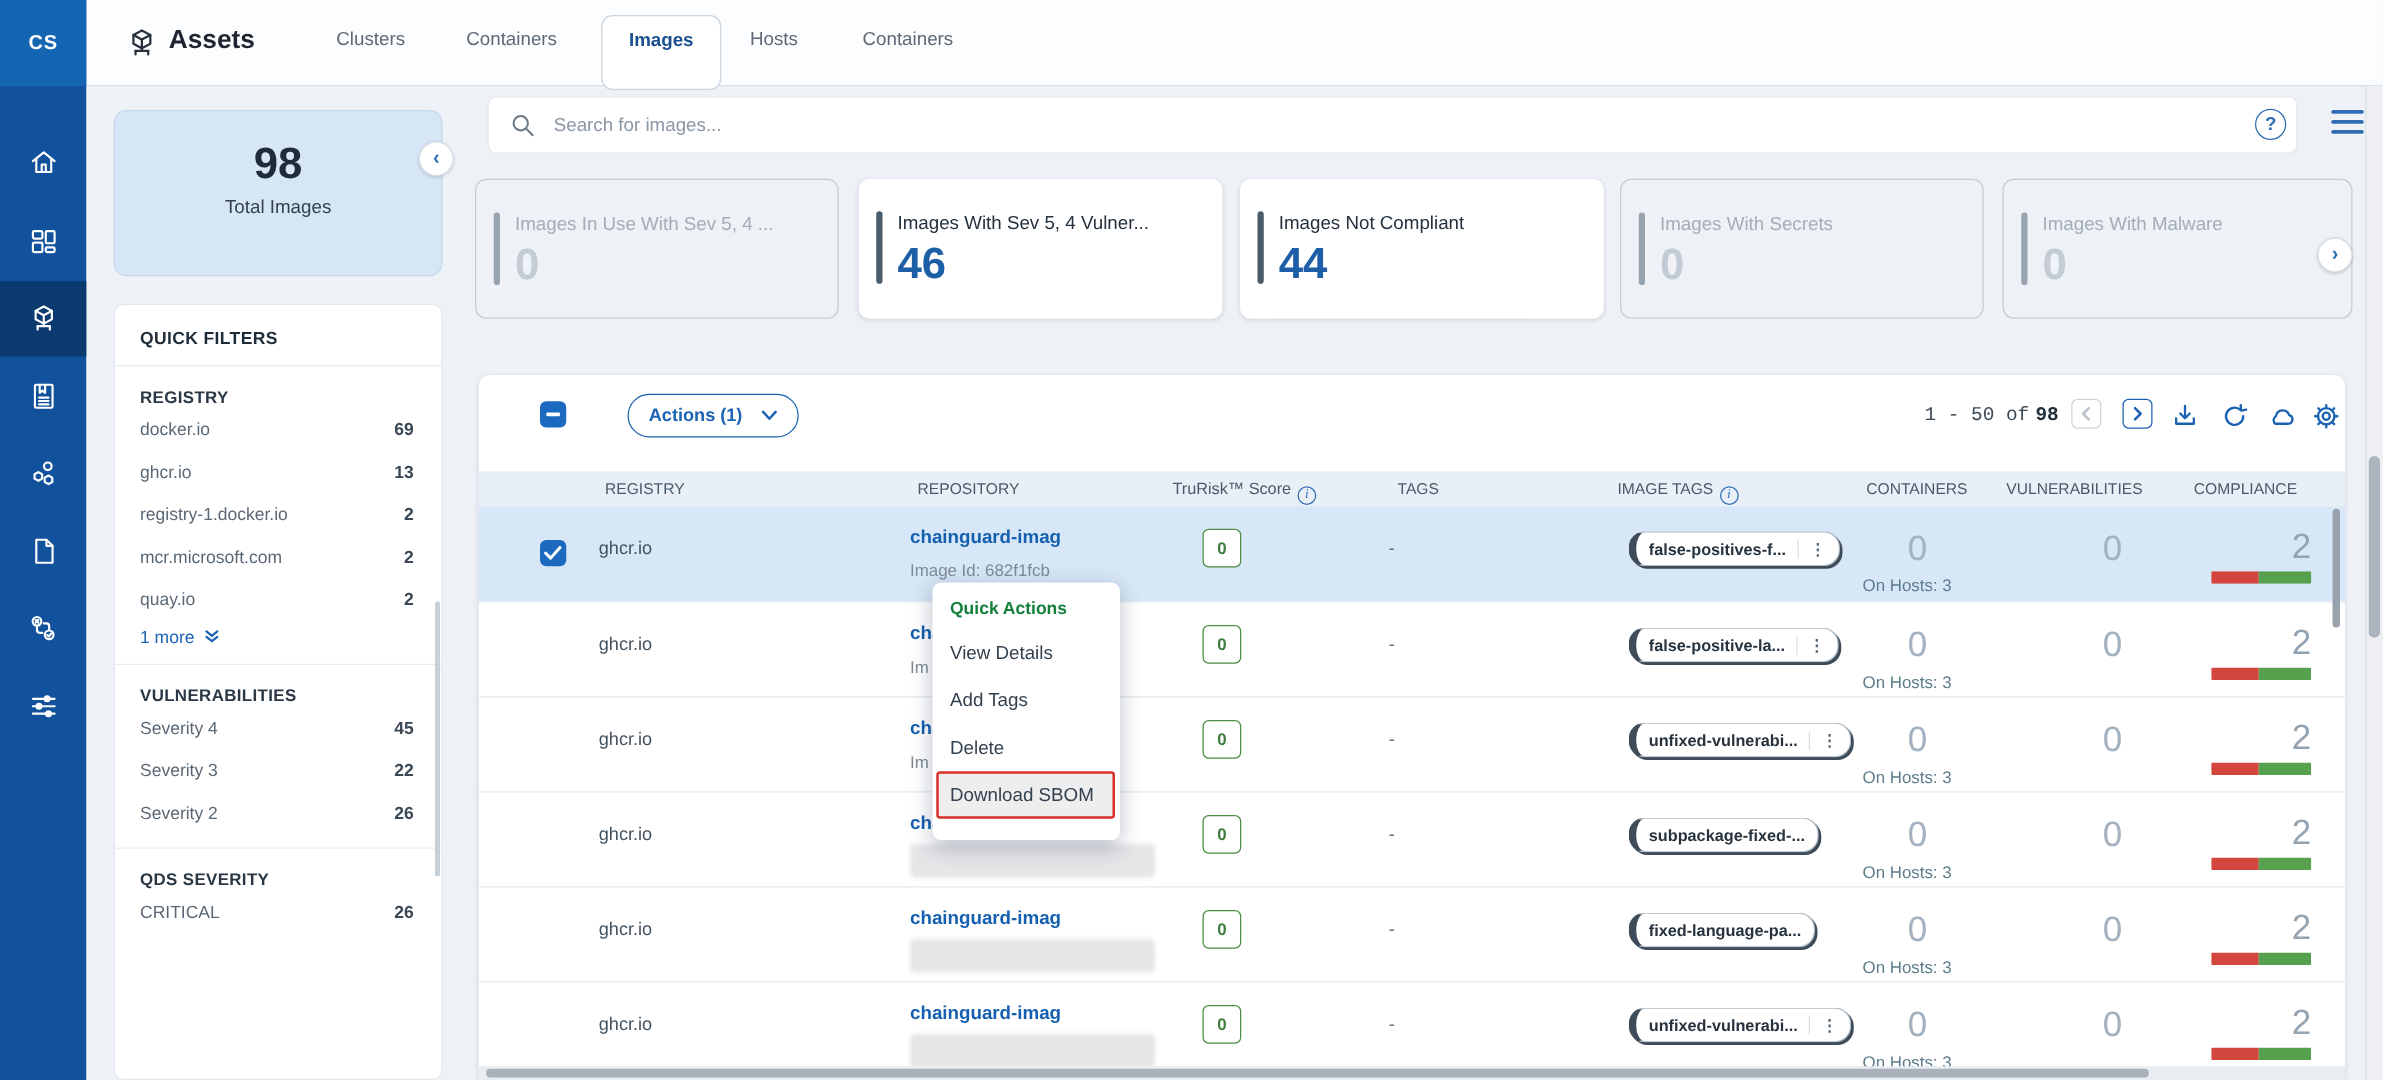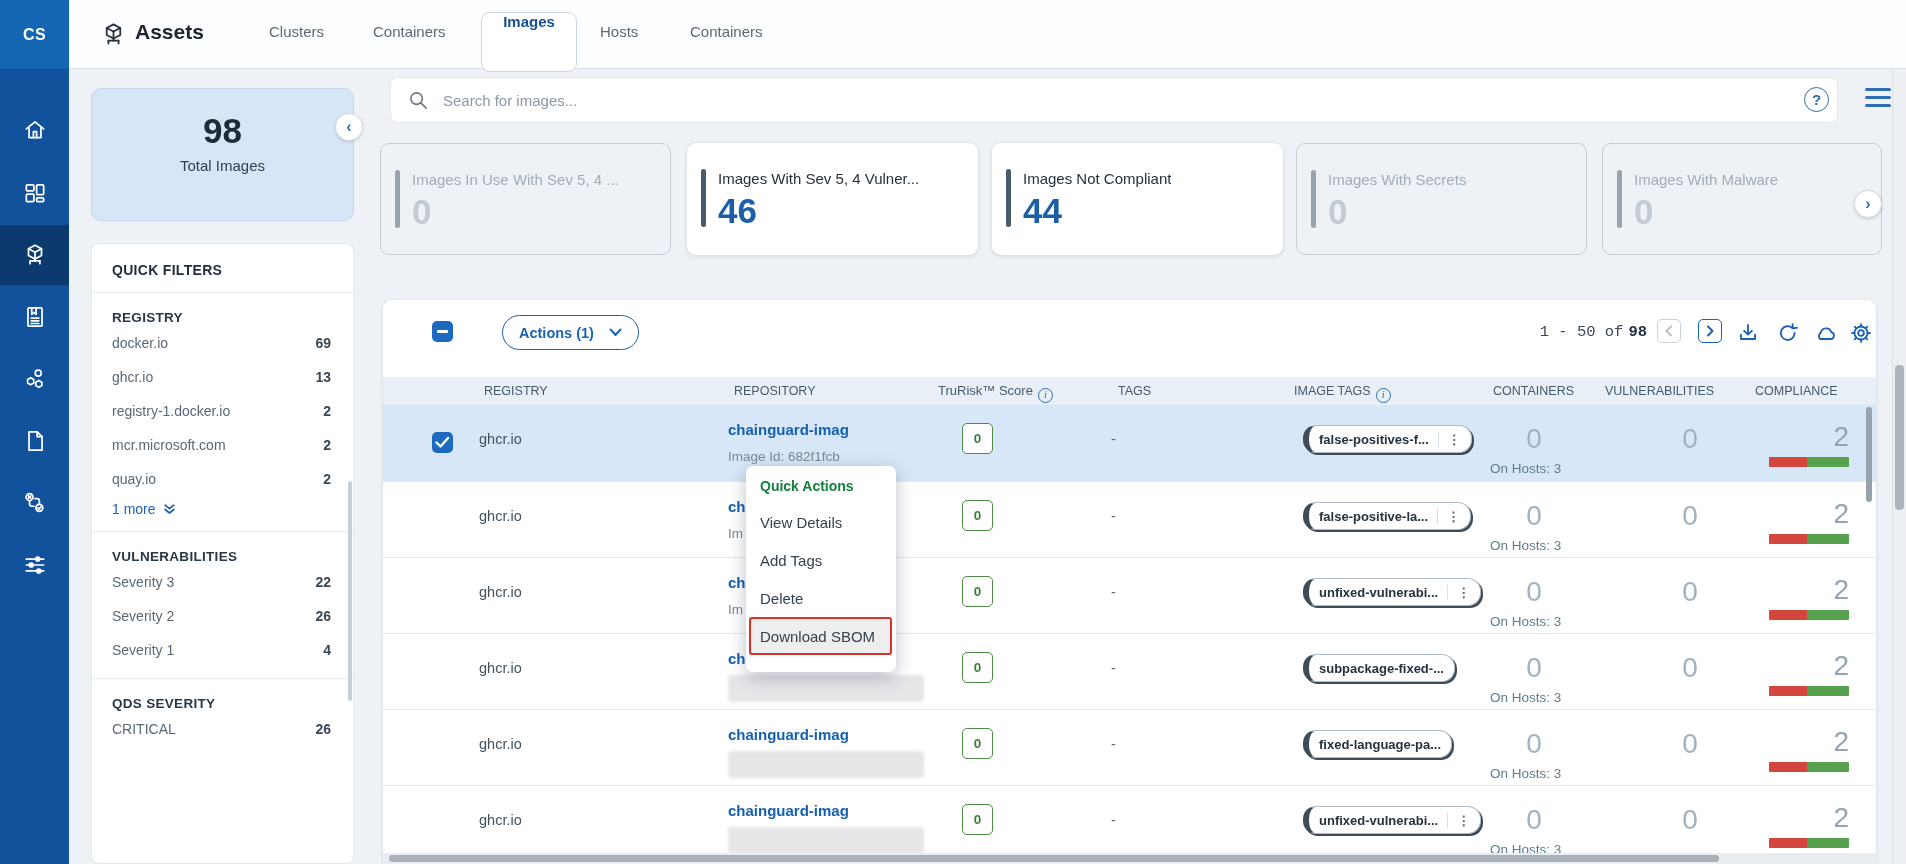--- a/index.html
+++ b/index.html
@@ -17,21 +17,21 @@
   .nav-item.active{background:#0B3A6F;}
 
   
   .topbar{position:absolute;left:69px;top:0;width:1837px;height:69px;background:#FCFDFE;border-bottom:1px solid #D8DFE7;z-index:10;padding-left:12px;}
   .app-icon{position:absolute;left:31px;top:21px;width:27px;height:27px;}
   .app-icon svg{width:27px;height:27px;stroke:#26313C;fill:none;stroke-width:1.6;stroke-linecap:round;stroke-linejoin:round;}
   .app-title{position:absolute;left:66px;top:20px;font-size:21px;font-weight:bold;color:#1E2530;}
   .tab{position:absolute;top:23px;font-size:15px;color:#5C6977;cursor:pointer;}
   .tab-active-box{position:absolute;left:412px;top:12px;width:96px;height:60px;background:#FFFFFF;
     border:1px solid #CCD6E0;border-radius:9px;z-index:5;display:flex;align-items:flex-start;justify-content:center;cursor:pointer;}
-  .tab-active-box span{margin-top:0;font-size:15px;font-weight:bold;color:#174F8F;}
+  .tab-active-box span{margin-top:11px;font-size:15px;font-weight:bold;color:#174F8F;}
 
   
   .page-sb{position:absolute;left:1892px;top:69px;width:14px;height:795px;background:#EDEFF2;border-left:1px solid #DCE1E6;z-index:30;}
   .page-sb .thumb{position:absolute;left:2px;top:296px;width:9px;height:145px;background:#ACB5BE;border-radius:4px;}
 
   
   .total-card{position:absolute;left:91px;top:88px;width:263px;height:133px;background:#D6E6F7;
     border:1px solid #C3D8EE;border-radius:10px;text-align:center;}
   .total-value{margin-top:22px;font-size:35px;font-weight:bold;color:#1E2B38;}
   .total-label{margin-top:6px;font-size:15px;color:#33414E;}
@@ -278,30 +278,30 @@
       <svg width="13" height="11" viewBox="0 0 12 10">
           <polyline points="2,1 6,4.2 10,1"></polyline>
           <polyline points="2,5 6,8.2 10,5"></polyline>
         </svg>
     </div>
   </div>
 
   <div class="fsection bordered">
     <div class="fsection-title">VULNERABILITIES</div>
     <div class="fitem">
+        <span class="lbl">Severity 4</span>
+        <span class="cnt">45</span>
+      </div>
+    <div class="fitem">
         <span class="lbl">Severity 3</span>
         <span class="cnt">22</span>
       </div>
     <div class="fitem">
         <span class="lbl">Severity 2</span>
         <span class="cnt">26</span>
-      </div>
-    <div class="fitem">
-        <span class="lbl">Severity 1</span>
-        <span class="cnt">4</span>
       </div>
   </div>
 
   <div class="fsection bordered" style="margin-top:12px">
     <div class="fsection-title">QDS SEVERITY</div>
     <div class="fitem">
         <span class="lbl">CRITICAL</span>
         <span class="cnt">26</span>
       </div>
   </div>

